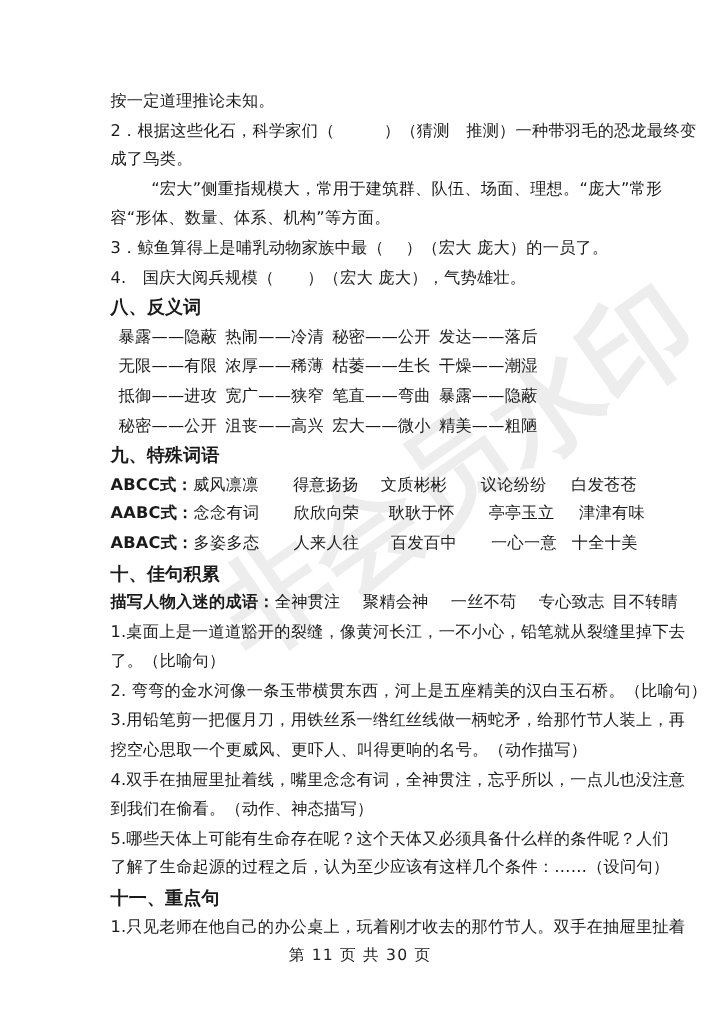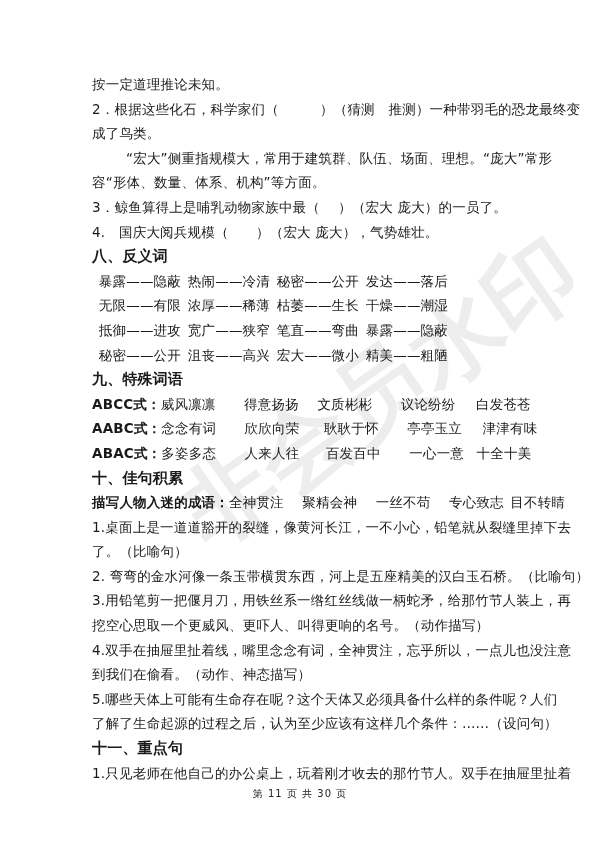--- a/index.html
+++ b/index.html
@@ -6,21 +6,21 @@
   body { width:600px; height:848px; background:#ffffff; position:relative; overflow:hidden;
          font-family: "DejaVu Sans", "Liberation Sans", sans-serif; color:#1a1a1a; }
   .page { position:absolute; left:92px; top:72px; width:430px; font-size:13.5px; }
   .line { height:24.6px; line-height:24.6px; white-space:nowrap; letter-spacing:0.2px; }
   .indent { padding-left:34px; }
   .h { font-weight:bold; font-size:15px; }
   .ant-row { display:flex;text-align:right; }
   .ant-row span { width:89px; display:inline-block; }
   .sp-label { font-weight:bold; }
   .footer { position:absolute; left:0; width:600px; top:787px; text-align:center;
-            font-size:10px; color:#222; letter-spacing:1px; }
+            font-size:13px; color:#222; letter-spacing:1px; }
   .watermark { position:absolute; left:150px; top:330px; font-size:92px; color:rgba(0,0,0,0.07);
                transform:rotate(-35deg); white-space:nowrap; font-weight:bold; pointer-events:none;
                font-family:"DejaVu Sans", sans-serif; }
 </style>
 </head>
 <body>
 
 <div class="watermark">非会员水印</div>
 
 <div class="page">

